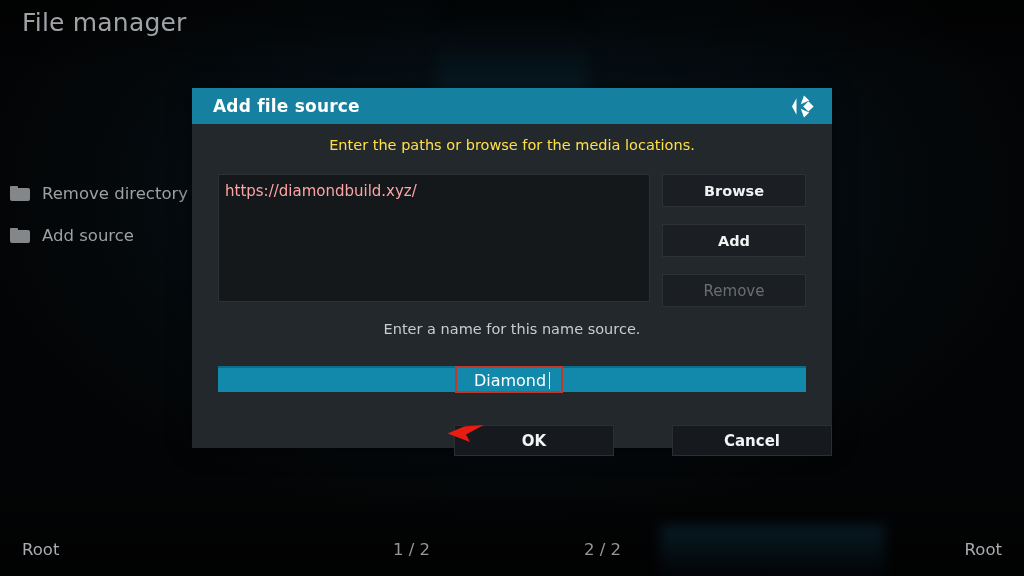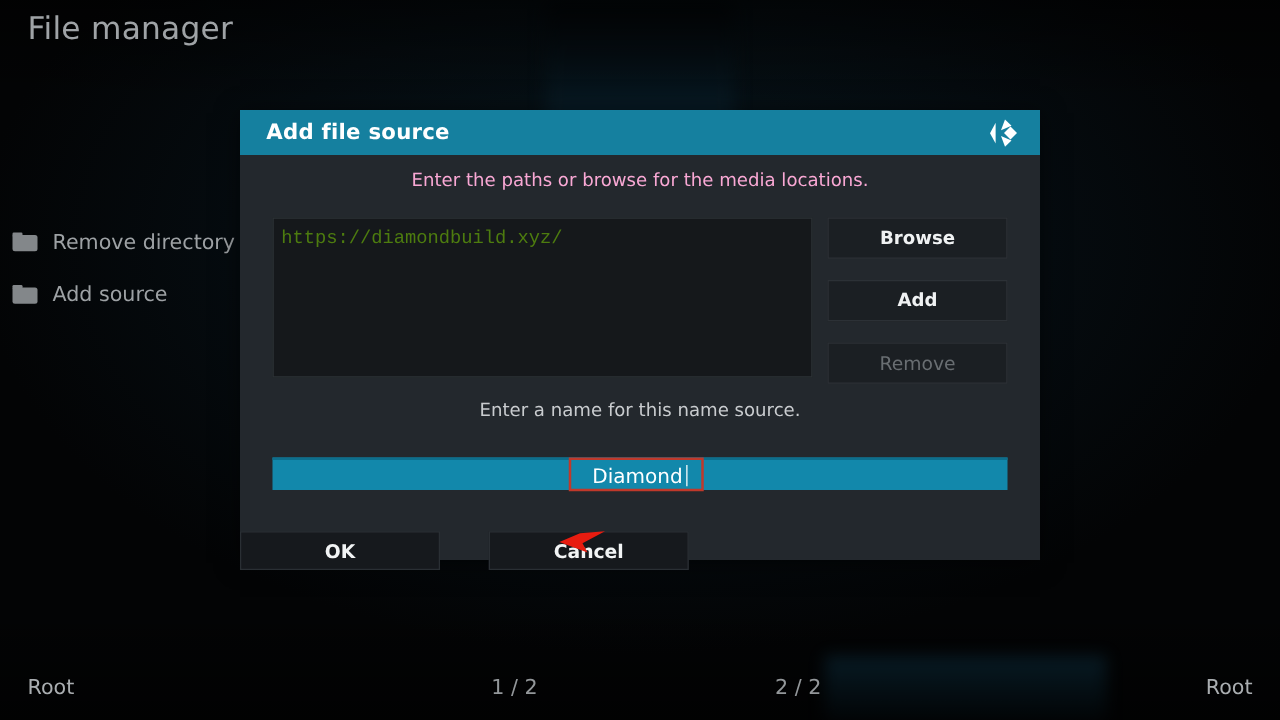--- a/index.html
+++ b/index.html
@@ -145,21 +145,21 @@
     right: 16px;
     top: 6px;
     width: 26px;
     height: 25px;
   }
 
   .dialog-hint {
     margin-top: 13px;
     text-align: center;
     font-size: 14.5px;
-    color: #f9a8d4;
+    color: #fde047;
   }
 
   .paths-row {
     position: absolute;
     left: 26px;
     top: 86px;
     right: 26px;
     height: 128px;
   }
   .path-list {
@@ -168,22 +168,21 @@
     top: 0;
     width: 432px;
     height: 128px;
     background: #15181b;
     border: 1px solid #2d3237;
     box-sizing: border-box;
   }
   .path-item {
     padding: 7px 14px 0 6px;
     font-size: 15px;
-    color: #4d7c0f;
-    font-family: Liberation Mono, monospace;
+    color: #fca5a5;
   }
   .side-buttons {
     position: absolute;
     right: 0;
     top: 0;
     width: 144px;
   }
   .dlg-btn {
     width: 144px;
     height: 33px;
@@ -240,22 +239,22 @@
     margin-left: 3px;
     vertical-align: -3px;
   }
 
   .footer-buttons {
     position: absolute;
     left: 0;
     right: 0;
     top: 337px;
     display: flex;
-    justify-content: flex-start;
-    gap: 39px;
+    justify-content: flex-end;
+    gap: 58px;
   }
   .foot-btn {
     width: 160px;
     height: 31px;
     background: #16191d;
     border: 1px solid #2a2f34;
     box-sizing: border-box;
     display: flex;
     align-items: center;
     justify-content: center;
@@ -293,21 +292,21 @@
     height: 46px;
   }
   .bb {
     position: absolute;
     top: 10px;
     font-size: 16.5px;
     color: #a9adb0;
   }
   .bb-left   { left: 22px; }
   .bb-mid1   { left: 393px; color: #93979a; }
-  .bb-mid2   { left: 620px; color: #93979a; }
+  .bb-mid2   { left: 584px; color: #93979a; }
   .bb-right  { right: 22px; }
 </style>
 </head>
 <body>
 
 <div id="screen">
 
   <div class="bg-base"></div>
   <div class="bg-band"></div>
   <div class="bg-band2"></div>

